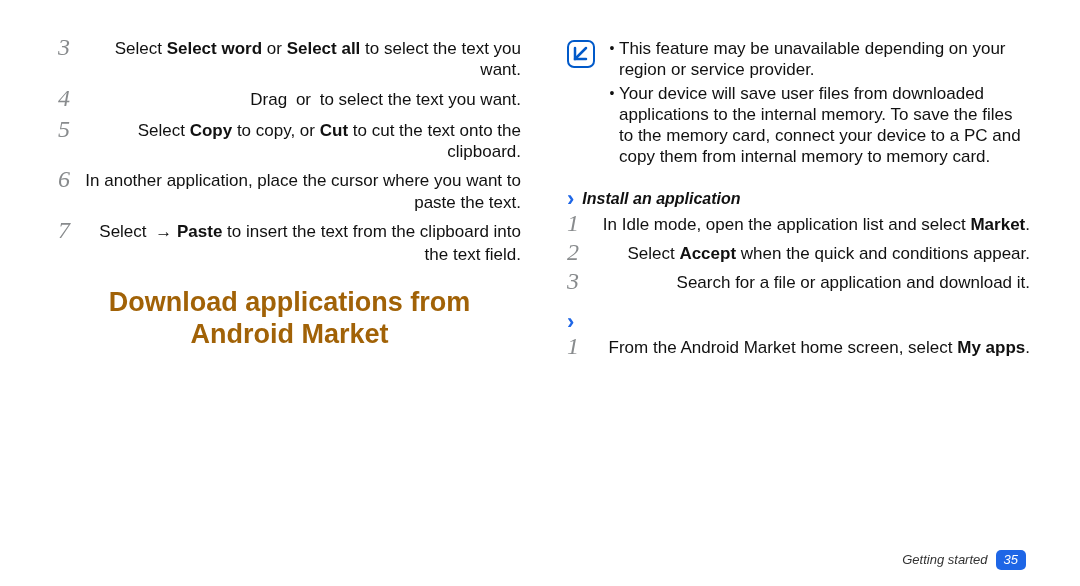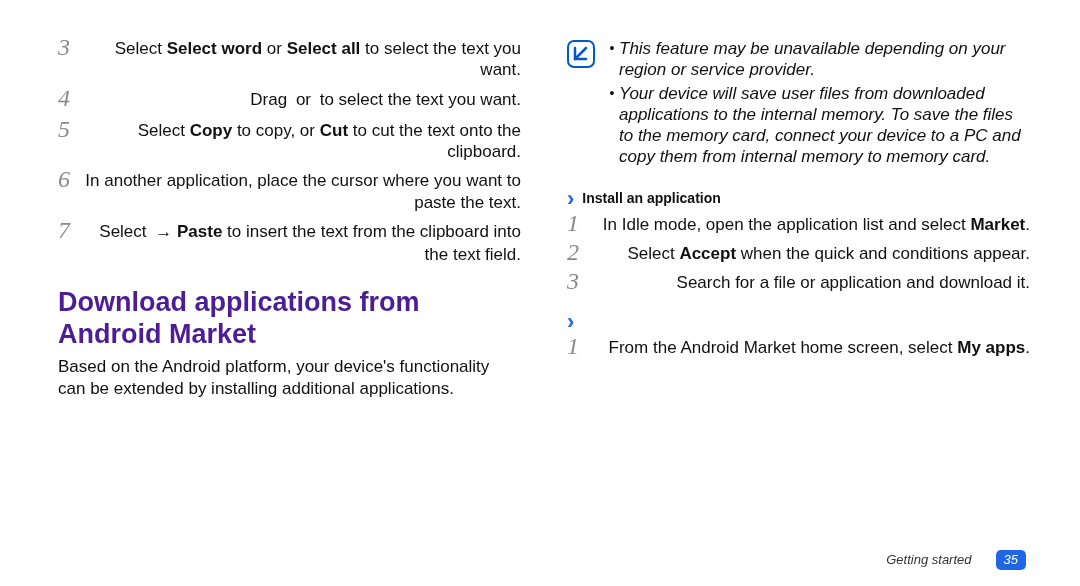--- a/index.html
+++ b/index.html
@@ -60,25 +60,26 @@
   .menu-icon {
     display: inline-block;
     width: 14px;
     height: 14px;
     vertical-align: -2px;
     background: #5a5d60;
     clip-path: polygon(50% 0, 100% 50%, 50% 45%, 0 50%);
     margin: 0 2px;
   }
   .h1 {
-    color: #4c1d95;
+    color: #a16207;
     font-size: 27px;
     font-weight: 700;
     line-height: 1.17;
     margin: 22px 0 6px 0;
+    text-align: center;
   }
   .p {
     margin: 6px 0 10px 0;
   }
   .note-row {
     display: flex;
     align-items: flex-start;
     gap: 10px;
     margin-bottom: 6px;
   }
@@ -99,41 +100,41 @@
     display: flex;
     align-items: flex-start;
     margin-bottom: 2px;
   }
   .bullet-dot {
     flex: 0 0 14px;
     text-align: center;
     font-size: 14px;
     line-height: 20px;
   }
-  .bullet-body { flex: 1 1 auto; font-style: italic; }
+  .bullet-body { flex: 1 1 auto; }
   .subhead {
     display: flex;
     align-items: center;
     gap: 8px;
     margin: 18px 0 4px 0;
   }
   .chevron {
     color: #1e66e6;
     font-size: 22px;
     font-weight: 900;
     line-height: 1;
   }
-  .subhead-text { font-size: 14px; font-weight: 700; }
+  .subhead-text { font-size: 16px; font-weight: 700; font-style: italic; }
   .footer {
     position: absolute;
     right: 54px;
     bottom: 16px;
     display: flex;
     align-items: center;
-    gap: 24px;
+    gap: 8px;
     font-size: 13px;
   }
   .footer-label { font-style: italic; color: #333; }
   .footer-page {
     background: #1e66e6;
     color: #fff;
     font-style: italic;
     padding: 2px 8px;
     border-radius: 5px;
     font-size: 13px;
@@ -160,21 +161,20 @@
         <div class="step">
           <div class="step-num">6</div>
           <div class="step-body"><span>In another application, place the cursor where you want to paste the text.</span></div>
         </div>
         <div class="step">
           <div class="step-num">7</div>
           <div class="step-body"><span>Select </span><span class="menu-icon"></span><span> → </span><span class="b">Paste</span><span> to insert the text from the clipboard into the text field.</span></div>
         </div>
       </div>
     <div class="h1">Download applications from Android Market</div>
-    <div class="p">Based on the Android platform, your device's functionality can be extended by installing additional applications.</div>
   </div>
 
   <div class="col" id="right-col">
     <div class="note-row">
       <div class="note-icon">
         <svg width="16" height="16" viewBox="0 0 16 16">
           <path d="M2 13 L13 2" stroke="#0059c9" stroke-width="2.5" stroke-linecap="round"></path>
           <path d="M2 2 L2 13 L13 13" stroke="#0059c9" stroke-width="2.5" stroke-linecap="round" fill="none"></path>
         </svg>
       </div>

